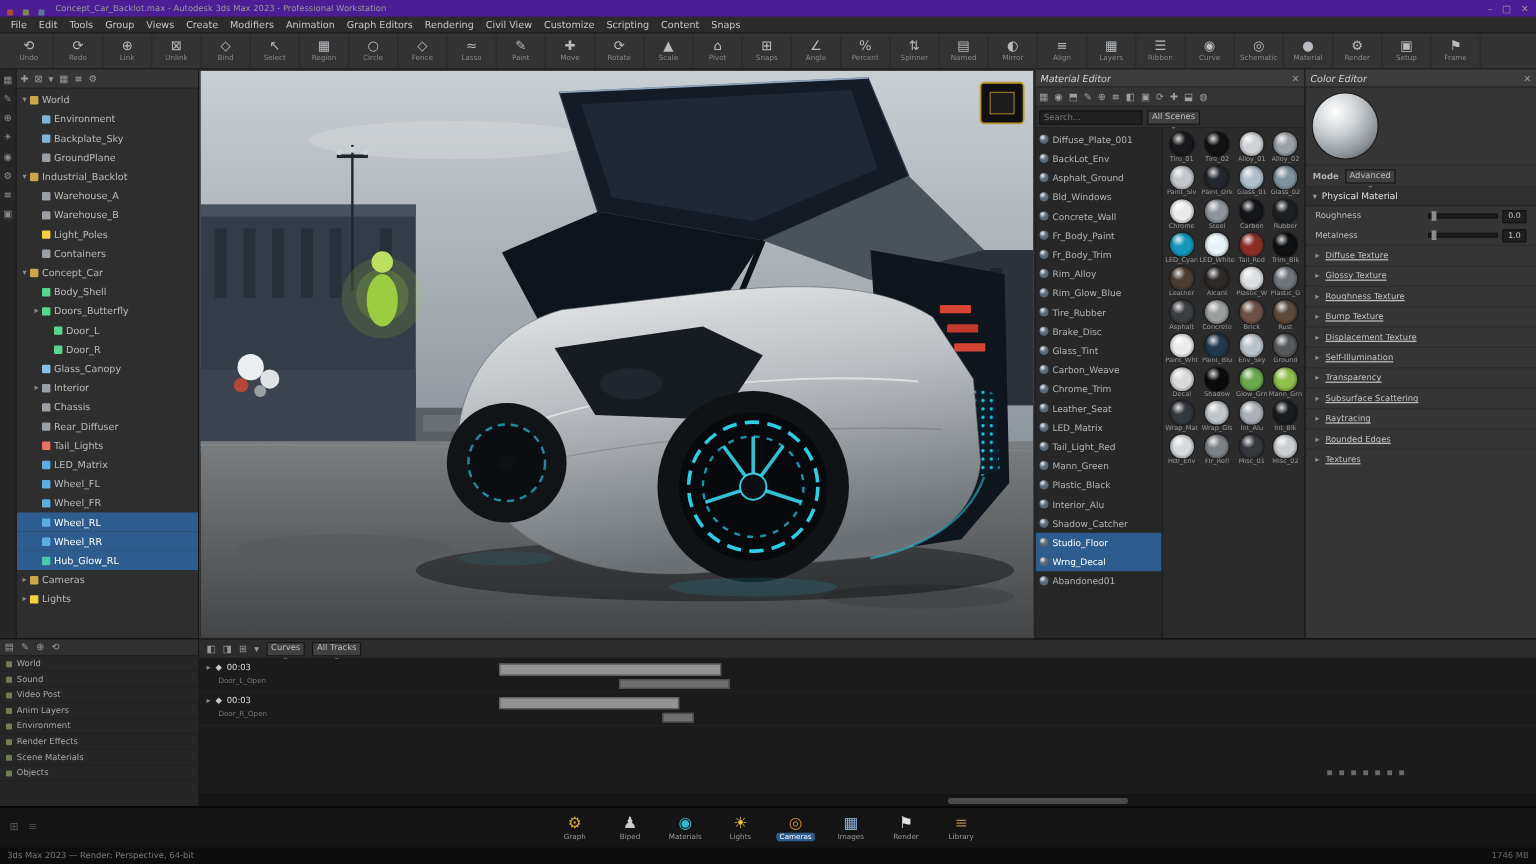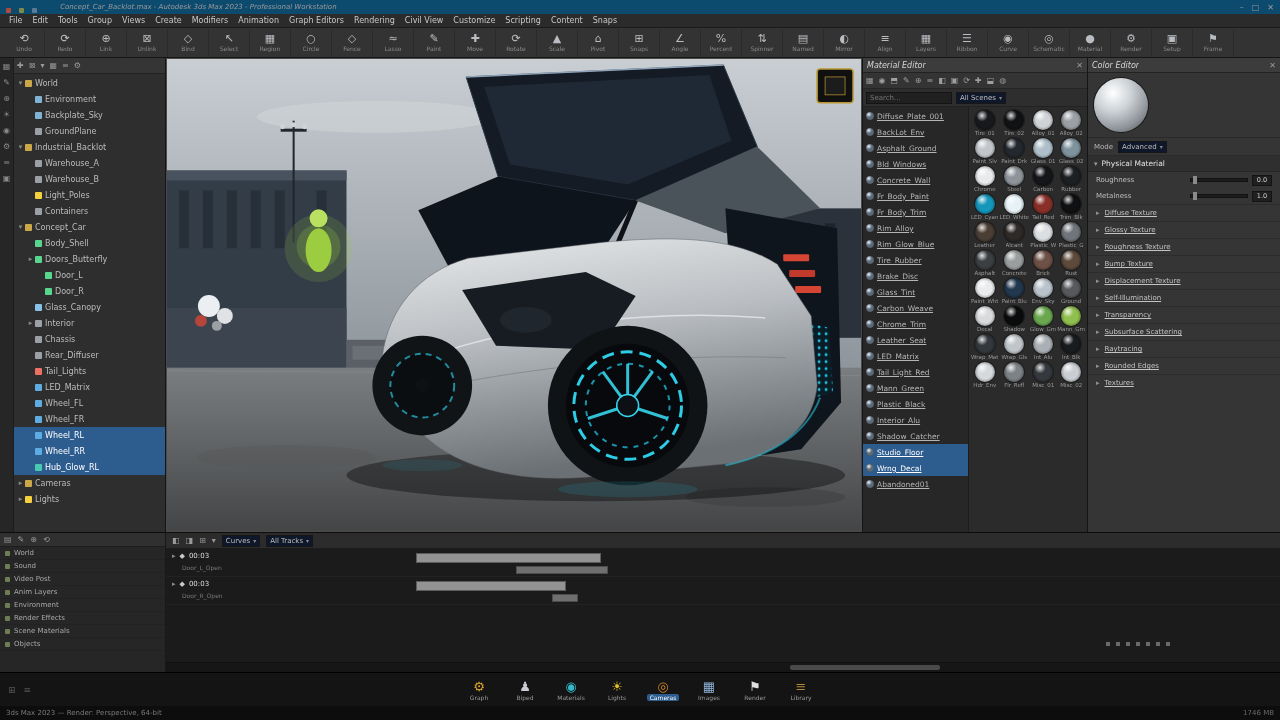--- a/index.html
+++ b/index.html
@@ -1,20 +1,20 @@
 <!DOCTYPE html>
 <html><head>
 <meta charset="utf-8">
 <style>
   * { margin:0; padding:0; box-sizing:border-box; font-family:"DejaVu Sans", sans-serif; }
   html,body { width:1280px; height:720px; overflow:hidden; background:#1e1e1e; }
   #app { width:1280px; height:720px; display:flex; flex-direction:column; }
 
   
-  .titlebar { height:14px; background:#0c4a6e; display:flex; align-items:center; padding:0 6px; gap:20px;font-style:italic; }
+  .titlebar { height:14px; background:#4c1d95; display:flex; align-items:center; padding:0 6px; gap:6px; }
   .titlebar .qdots span { display:inline-block; width:5px; height:5px; border-radius:1px; margin-right:3px; }
   .titlebar .title { color:#9a9a9a; font-size:7px; white-space:nowrap; overflow:hidden; flex:1; }
   .win-controls { display:flex; gap:8px; color:#9a9a9a; font-size:8px; }
   .win-controls span { cursor:default; }
 
   
   .menubar { height:14px; background:#2b2b2b; border-bottom:1px solid #1a1a1a; display:flex; align-items:center; padding:0 4px; }
   .menubar .menu-item { color:#c8c8c8; font-size:8px; padding:0 5px; white-space:nowrap; }
 
   
@@ -48,46 +48,46 @@
 
   
   .mat-editor { width:225px; background:#313131; border-left:1px solid #151515; display:flex; flex-direction:column; }
   .panel-header { height:15px; background:#3c3c3c; border-bottom:1px solid #222; display:flex; align-items:center; padding:0 4px; gap:6px; }
   .panel-header .ttl { color:#d5d5d5; font-size:8px; white-space:nowrap; overflow:hidden;font-style:italic; }
   .panel-header .x { color:#9a9a9a; font-size:8px; margin-left:auto; }
   .me-toolbar { height:16px; background:#343434; border-bottom:1px solid #252525; display:flex; align-items:center; padding:0 3px; gap:5px; overflow:hidden; }
   .me-toolbar span { color:#9f9f9f; font-size:8px; }
   .me-search { height:18px; display:flex; align-items:center; gap:4px; padding:0 3px; background:#2e2e2e; border-bottom:1px solid #222; }
   .me-search input { width:86px; height:12px; background:#202020; border:1px solid #141414; color:#cfcfcf; font-size:7px; padding:0 3px; }
-  .combo { height:12px; background:#0f172a; border:1px solid #161616; color:#bdbdbd; font-size:7px; display:flex; align-items:center; padding:0 3px; gap:3px; white-space:nowrap; }
+  .combo { height:12px; background:#404040; border:1px solid #161616; color:#bdbdbd; font-size:7px; display:flex; align-items:center; padding:0 3px; gap:3px; white-space:nowrap;flex-direction:column; }
   .combo .car { font-size:6px; color:#8a8a8a; }
   .me-body { flex:1; display:flex; min-height:0; }
   .me-tree { width:106px; background:#272727; border-right:1px solid #1c1c1c; overflow:hidden; padding-top:1px; }
-  .me-tree-row { height:16px; display:flex; align-items:center; gap:3px; padding:0 3px; font-size:7.5px; color:#b5b5b5; white-space:nowrap; overflow:hidden;text-decoration:underline; }
+  .me-tree-row { height:16px; display:flex; align-items:center; gap:3px; padding:0 3px; font-size:7.5px; color:#b5b5b5; white-space:nowrap; overflow:hidden; }
   .me-tree-row.sel { background:#2d5c8f; color:#fff; }
   .mini-sph { width:8px; height:8px; border-radius:50%; flex:none;
       background: radial-gradient(circle at 35% 30%, rgba(255,255,255,.9), rgba(255,255,255,0) 40%), radial-gradient(circle at 50% 50%, #5a6a78 55%, #000 130%); }
   .me-grid { flex:1; display:grid; grid-template-columns:repeat(4,1fr); align-content:start; gap:2px 1px; padding:3px 2px; background:#2b2b2b; overflow:hidden; }
   .mat-cell { display:flex; flex-direction:column; align-items:center; }
   .sphere { width:20px; height:20px; border-radius:50%;
       background: radial-gradient(circle at 35% 28%, rgba(255,255,255,.85), rgba(255,255,255,0) 30%), radial-gradient(circle at 50% 50%, var(--c,#888) 50%, #000 125%);
       box-shadow:0 0 0 1px #1d1d1d; }
   .mat-cell .nm { font-size:5.5px; color:#9a9a9a; max-width:100%; overflow:hidden; white-space:nowrap; text-overflow:ellipsis; }
 
   
   .props { width:193px; background:#353535; border-left:1px solid #151515; display:flex; flex-direction:column; }
   .pv-row { display:flex; gap:6px; padding:5px 6px; border-bottom:1px solid #2a2a2a; }
   .pv-sph { width:54px; height:54px; border-radius:50%; flex:none;
       background: radial-gradient(circle at 35% 28%, #ffffff, #cdd2d6 35%, #8c9298 70%, #3d4246 100%);
       box-shadow:0 0 0 1px #1a1a1a; }
   .pv-fields { flex:1; display:flex; flex-direction:column; gap:4px; padding-top:3px; min-width:0; }
   .pv-fields input { height:12px; background:#202020; border:1px solid #141414; color:#d8d8d8; font-size:7px; padding:0 3px; width:100%; }
   .pv-type { font-size:6.5px; color:#9a9a9a; }
   .mode-row { height:18px; display:flex; align-items:center; gap:5px; padding:0 6px; border-bottom:1px solid #2a2a2a; }
-  .mode-row .lab { font-size:7px; color:#b5b5b5; }
+  .mode-row .lab { font-size:7px; color:#b5b5b5;font-weight:bold; }
   .sec-head { height:16px; background:#2f2f2f; border-bottom:1px solid #262626; display:flex; align-items:center; gap:4px; padding:0 6px; color:#e0e0e0; font-size:7.5px; }
   .sec-head .arr { color:#9a9a9a; font-size:7px; }
   .param-row { height:16px; display:flex; align-items:center; gap:4px; padding:0 8px; }
   .param-row .lab { flex:1; font-size:7px; color:#bdbdbd; white-space:nowrap; overflow:hidden; }
   .swatch { width:26px; height:9px; background:#f2f2f2; border:1px solid #121212; }
   .grad { width:26px; height:9px; background:linear-gradient(90deg,#fff,#000); border:1px solid #121212; }
   .slider { width:58px; height:4px; background:#1c1c1c; border:1px solid #121212; position:relative; }
   .slider .knob { position:absolute; left:2px; top:-3px; width:4px; height:8px; background:#8a8a8a; }
   .val { width:20px; height:11px; background:#202020; border:1px solid #141414; color:#cfcfcf; font-size:6.5px; display:flex; align-items:center; justify-content:center; }
   .sect-row { height:17px; display:flex; align-items:center; gap:5px; padding:0 8px; border-top:1px solid #2c2c2c; }

